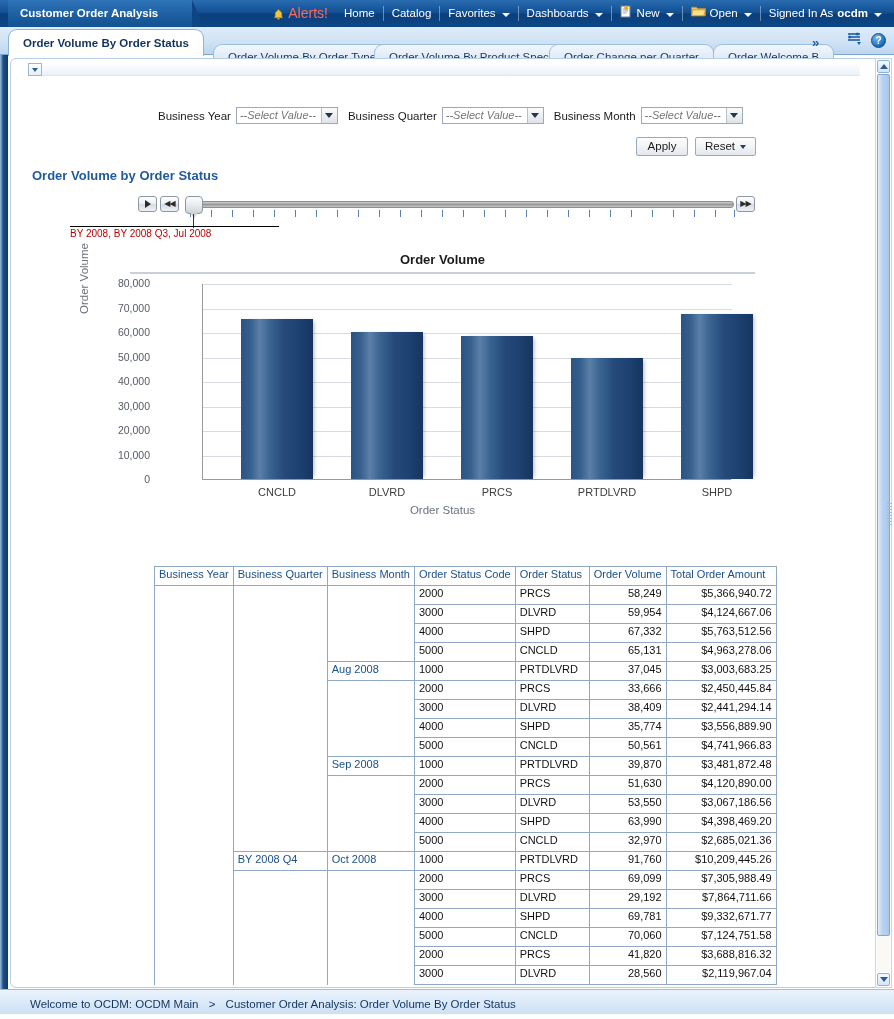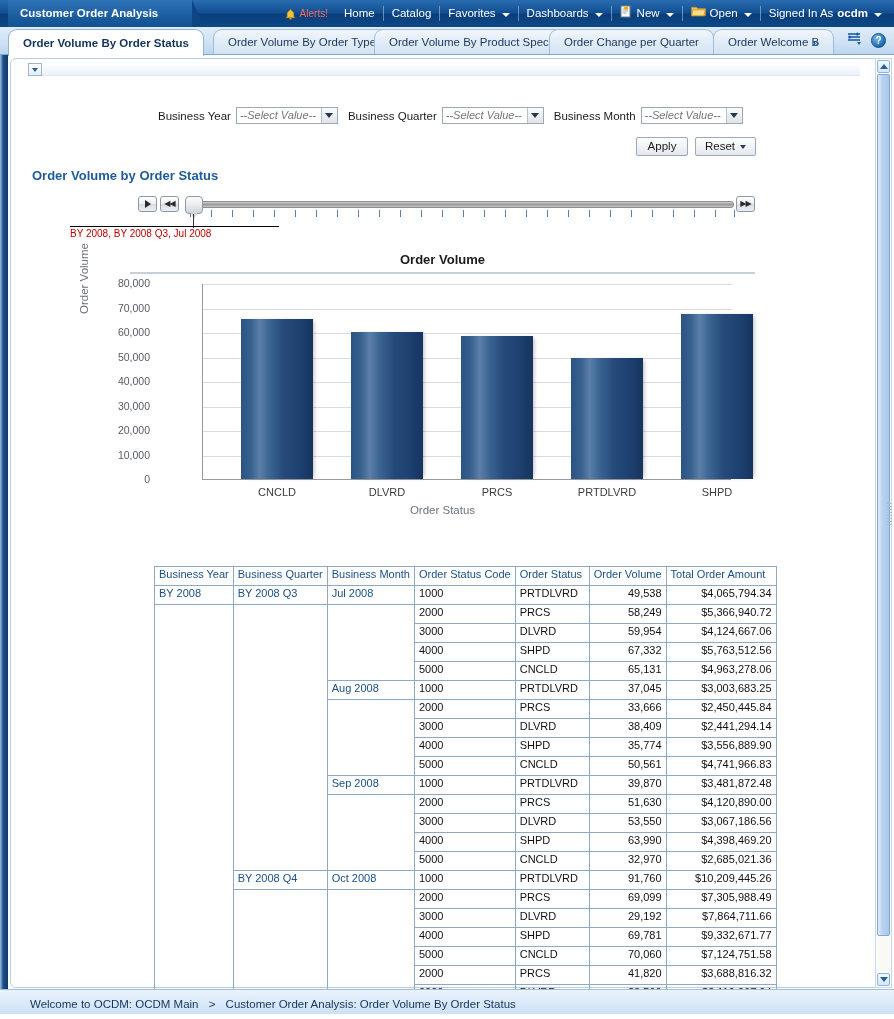--- a/index.html
+++ b/index.html
@@ -53,38 +53,38 @@
   }
   .topnav .nv {
     padding: 0 8px; height: 17px; line-height: 17px;
     display: flex; align-items: center; gap: 4px;
     font-size: 11.5px; color: #ffffff; cursor: default;
   }
   .topnav .sep {
     width: 1px; height: 15px;
     background: rgba(255,255,255,0.38);
   }
-  .alerts-text { color: #ff6a5a; font-weight: normal; font-size: 10px; }
+  .alerts-text { color: #ff6a5a; font-weight: normal; font-size: 14px; }
   .caret-d {
     display: inline-block; width: 0; height: 0;
     border-left: 4px solid transparent; border-right: 4px solid transparent;
     border-top: 4px solid #ffffff; margin-left: 2px; position: relative; top: 1px;
   }
   .bell {
     display: inline-block; width: 11px; height: 12px; position: relative; top: 1px;
   }
 
   
   .tabstrip {
     position: absolute; left: 0; top: 27px; width: 894px; height: 28px;
     background: linear-gradient(to bottom, #dfecf9 0%, #cfe1f4 60%, #bcd6ee 100%);
     border-bottom: 1px solid #7ba7d2;
   }
   .tab {
-    position: absolute; top: 2px; height: 25px;
+    position: absolute; top: 17px; height: 25px;
     line-height: 24px; padding: 0 14px;
     font-size: 11.5px; color: #18365c; white-space: nowrap;
     background: linear-gradient(to bottom, #f1f6fc 0%, #e0ebf7 55%, #d3e3f3 100%);
     border: 1px solid #9dbfdf; border-bottom: none;
     border-top-left-radius: 9px; border-top-right-radius: 9px;
     cursor: default;
   }
   .tab.active {
     background: #ffffff;
     font-weight: bold; color: #12335c;
@@ -557,29 +557,20 @@
         <th style="width:86px;">Business Quarter</th>
         <th style="width:76px;">Business Month</th>
         <th style="width:96px;">Order Status Code</th>
         <th style="width:74px;">Order Status</th>
         <th style="width:72px;">Order Volume</th>
         <th style="width:110px;">Total Order Amount</th>
       </tr>
     </thead>
     <tbody id="tbody">
         <tr>
-          <td class="dim">BY 2008</td>
-          <td class="dim">BY 2008 Q3</td>
-          <td class="dim">Jul 2008</td>
-          <td class="txt">1000</td>
-          <td class="txt">PRTDLVRD</td>
-          <td class="num">49,538</td>
-          <td class="num">$4,065,794.34</td>
-        </tr>
-        <tr>
           <td class="dim nob"></td>
           <td class="dim nob"></td>
           <td class="dim nob"></td>
           <td class="txt">2000</td>
           <td class="txt">PRCS</td>
           <td class="num">58,249</td>
           <td class="num">$5,366,940.72</td>
         </tr>
         <tr>
           <td class="dim nob"></td>

